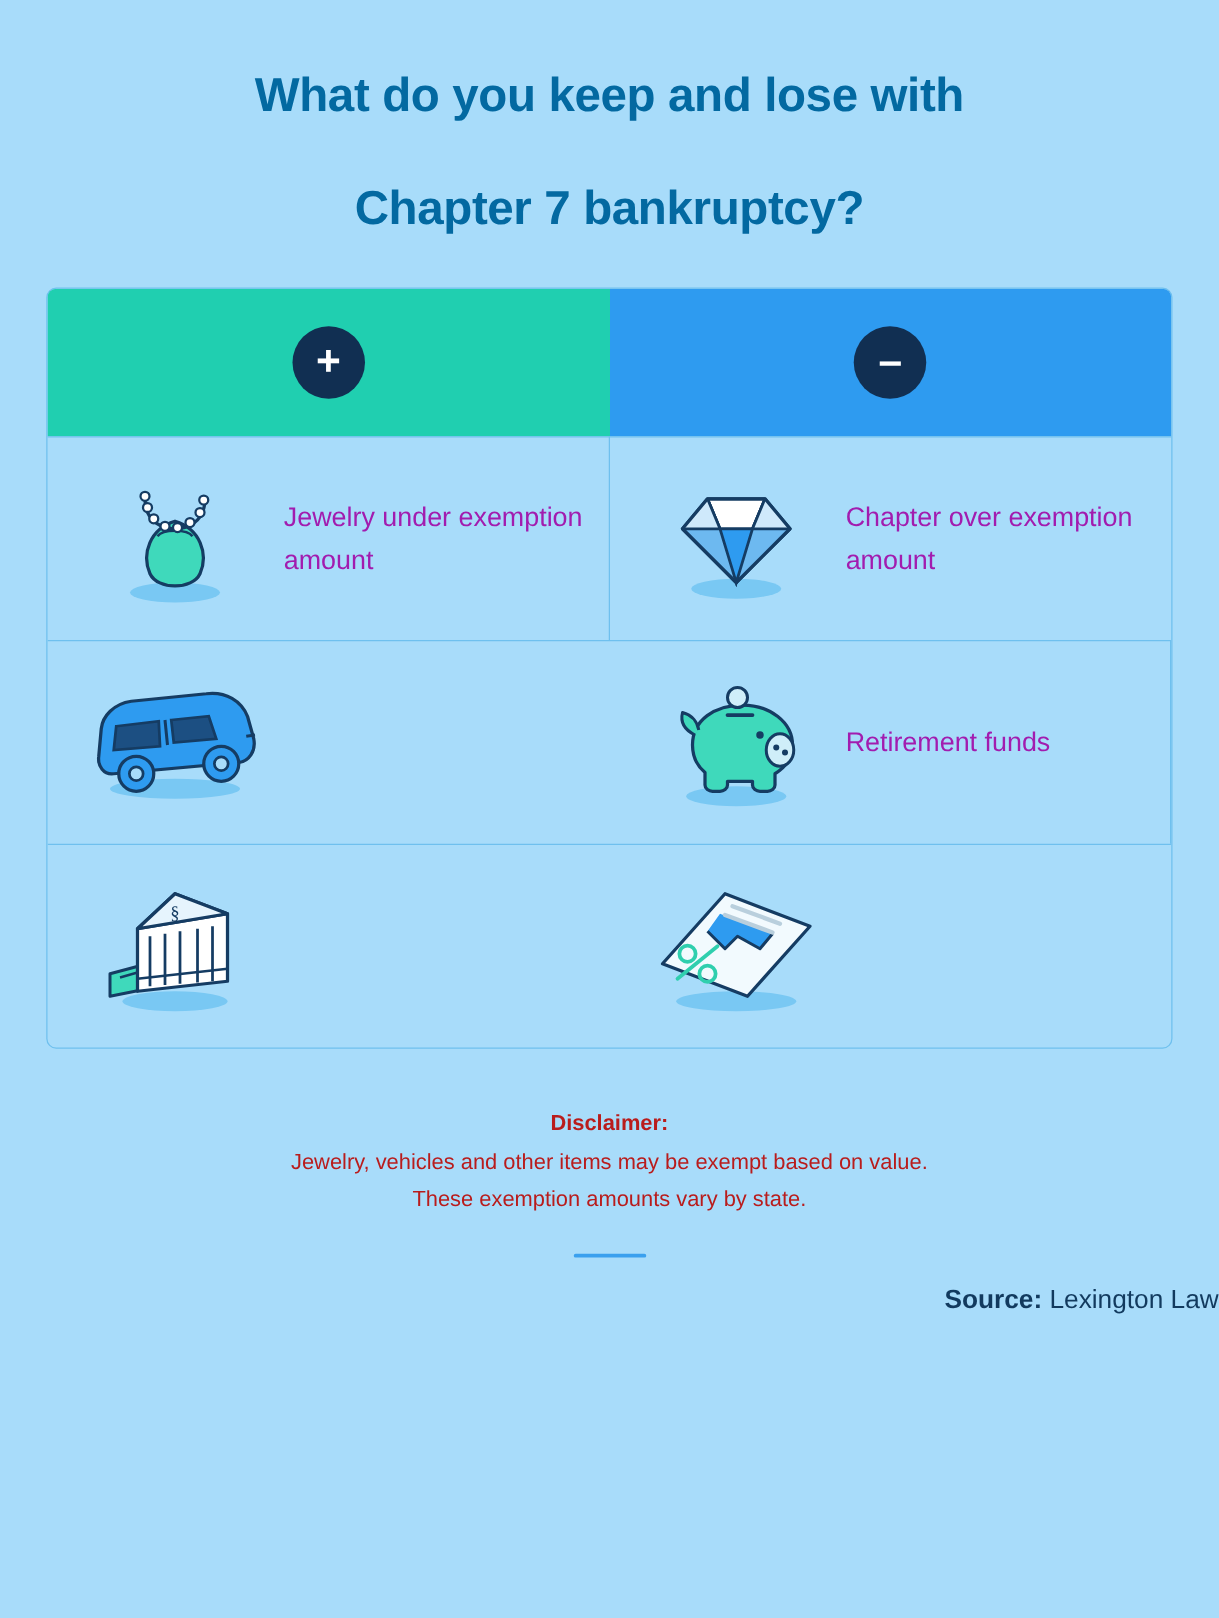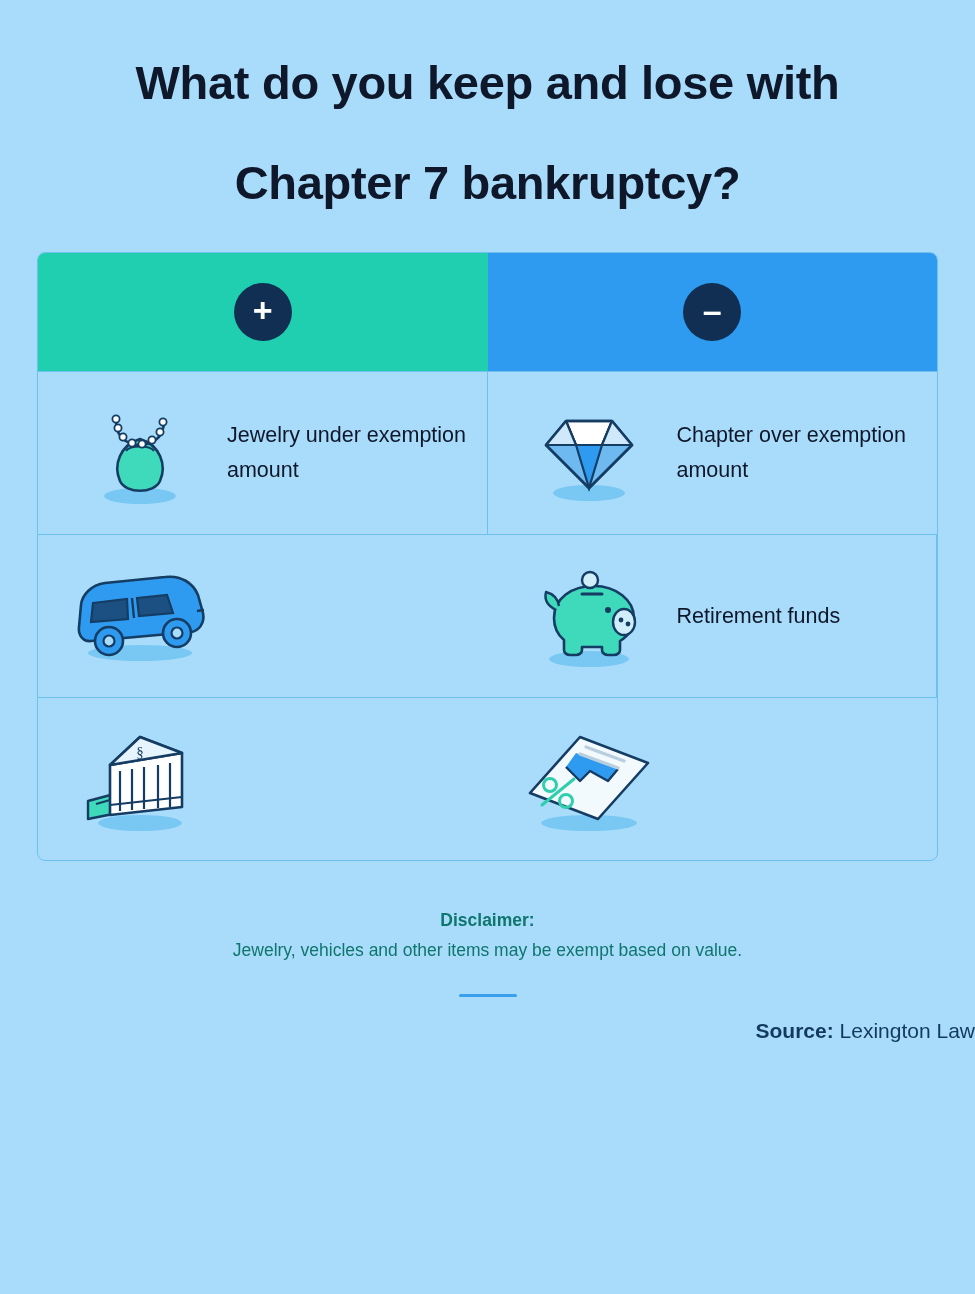--- a/index.html
+++ b/index.html
@@ -15,24 +15,24 @@
     overflow: hidden;
   }
   .page {
     width: 975px;
     height: 1294px;
     position: relative;
     box-sizing: border-box;
   }
   .title {
     text-align: center;
-    font-size: 47px;
+    font-size: 38px;
     font-weight: bold;
     line-height: 1.2;
-    color: #0f172a;
+    color: #0369a1;
     padding: 55px 110px 0 110px;
     letter-spacing: -0.3px;
   }
   .title .line2 { display: block; margin-top: 44px; }
 
   .table {
     margin: 40px 37px 0 37px;
     border: 1px solid #6fc0ee;
     border-radius: 8px;
     overflow: hidden;
@@ -75,29 +75,29 @@
     width: 175px;
     min-width: 175px;
     height: 130px;
     display: flex;
     align-items: center;
     justify-content: center;
   }
   .cell .label {
     font-size: 21.5px;
     line-height: 1.6;
-    color: #0f172a;
+    color: #a21caf;
   }
 
   .disclaimer {
     margin-top: 44px;
     text-align: center;
     font-size: 17.5px;
     line-height: 1.75;
-    color: #0f766e;
+    color: #b91c1c;
   }
   .disclaimer .heading {
     font-weight: bold;
     display: block;
     font-size: 17.5px;
   }
   .rule {
     width: 58px;
     height: 3px;
     background: #3aa0ee;
@@ -237,20 +237,21 @@
           <path d="M28 86 L60 60" stroke="#2fcfae" stroke-width="3" stroke-linecap="round"></path>
         </svg>
       </div>
     </div>
 
   </div>
 
   <div class="disclaimer">
     <span class="heading">Disclaimer:</span>
     <span>Jewelry, vehicles and other items may be exempt based on value.</span><br>
+    <span>These exemption amounts vary by state.</span>
   </div>
 
   <div class="rule"></div>
 
   <div class="source">
     <b>Source:</b>
     <span>Lexington Law</span>
   </div>
 
 </div>

